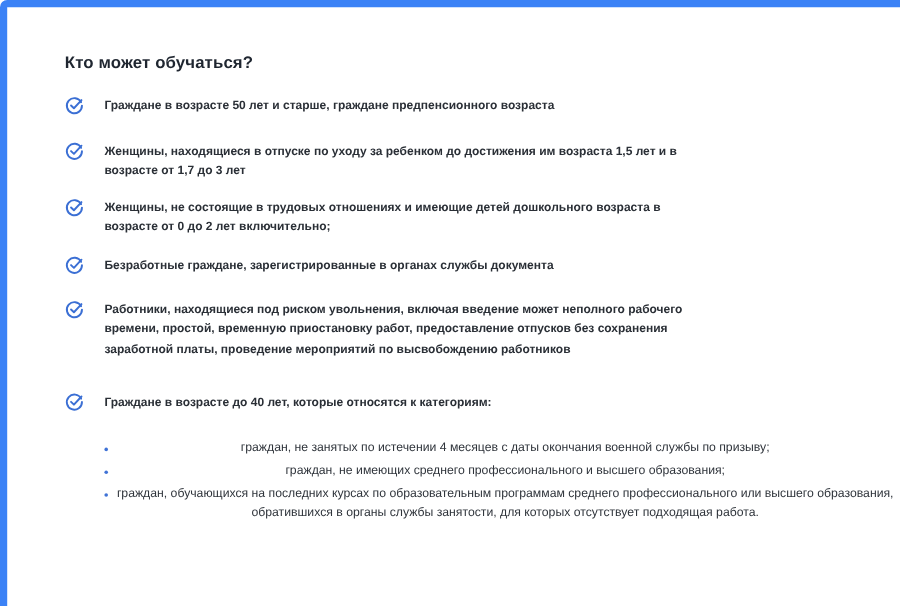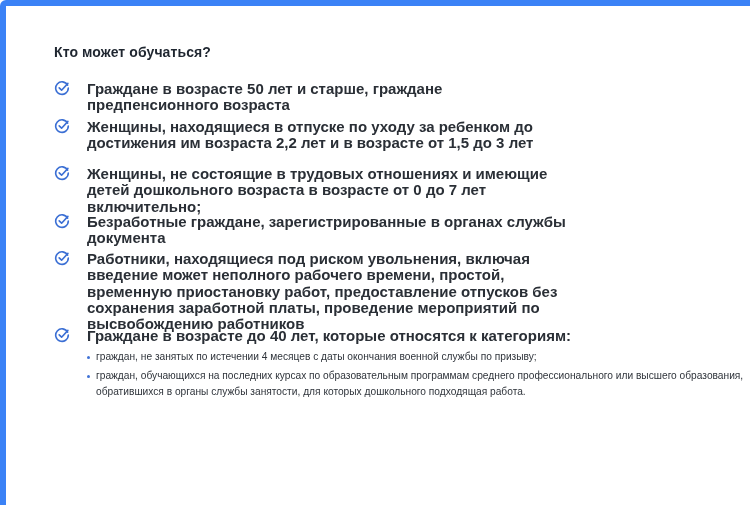--- a/index.html
+++ b/index.html
@@ -11,24 +11,24 @@
   .title {
     position: absolute; left: 48px; top: 38px; margin: 0;
     font-size: 14px; font-weight: 700; color: #1f2630; letter-spacing: 0.1px;
   }
   .item { position: absolute; left: 48px; width: 520px; }
   .item .icon {
     position: absolute; left: 0; top: 0; width: 16px; height: 16px;
   }
   .item .text {
     position: absolute; left: 33px; top: 1px; width: 490px;
-    font-size: 15px; font-weight: 700; color: #2a2f36; line-height: 16.3px;
+    font-size: 10px; font-weight: 700; color: #2a2f36; line-height: 16.3px;
   }
   .sub {
-    position: absolute; left: 80px; top: 343px; width: 660px; margin: 0; padding: 0; list-style: none;
+    position: absolute; left: 80px; top: 360px; width: 660px; margin: 0; padding: 0; list-style: none; text-align: center;
   }
   .sub li {
     position: relative; padding-left: 10px; font-size: 10.2px; color: #2f343b;
     line-height: 16px; margin-bottom: 3px;
   }
   .sub li .dot {
     position: absolute; left: 1px; top: 7px; width: 3px; height: 3px; border-radius: 50%; background: #3f72d6;
   }
 </style>
 </head>
@@ -43,29 +43,29 @@
         <path d="M5.2 7.9 L7.6 10.2 L13.9 3.4" fill="none" stroke="#3B6FD4" stroke-width="1.6" stroke-linecap="round" stroke-linejoin="round"></path>
       </svg>
     <div class="text">Граждане в возрасте 50 лет и старше, граждане предпенсионного возраста</div>
   </div>
 
   <div class="item" style="top:112px;">
     <svg class="icon" viewBox="0 0 16 16">
         <path d="M13.6 5.2 A6.3 6.3 0 1 0 14.3 8" fill="none" stroke="#3B6FD4" stroke-width="1.6" stroke-linecap="round"></path>
         <path d="M5.2 7.9 L7.6 10.2 L13.9 3.4" fill="none" stroke="#3B6FD4" stroke-width="1.6" stroke-linecap="round" stroke-linejoin="round"></path>
       </svg>
-    <div class="text">Женщины, находящиеся в отпуске по уходу за ребенком до достижения им возраста 2,2 лет и в возрасте от 1,5 до 3 лет</div>
+    <div class="text">Женщины, находящиеся в отпуске по уходу за ребенком до достижения им возраста 1,5 лет и в возрасте от 1,7 до 3 лет</div>
   </div>
 
   <div class="item" style="top:159px;">
     <svg class="icon" viewBox="0 0 16 16">
         <path d="M13.6 5.2 A6.3 6.3 0 1 0 14.3 8" fill="none" stroke="#3B6FD4" stroke-width="1.6" stroke-linecap="round"></path>
         <path d="M5.2 7.9 L7.6 10.2 L13.9 3.4" fill="none" stroke="#3B6FD4" stroke-width="1.6" stroke-linecap="round" stroke-linejoin="round"></path>
       </svg>
-    <div class="text">Женщины, не состоящие в трудовых отношениях и имеющие детей дошкольного возраста в возрасте от 0 до 7 лет включительно;</div>
+    <div class="text">Женщины, не состоящие в трудовых отношениях и имеющие детей дошкольного возраста в возрасте от 0 до 2 лет включительно;</div>
   </div>
 
   <div class="item" style="top:207px;">
     <svg class="icon" viewBox="0 0 16 16">
         <path d="M13.6 5.2 A6.3 6.3 0 1 0 14.3 8" fill="none" stroke="#3B6FD4" stroke-width="1.6" stroke-linecap="round"></path>
         <path d="M5.2 7.9 L7.6 10.2 L13.9 3.4" fill="none" stroke="#3B6FD4" stroke-width="1.6" stroke-linecap="round" stroke-linejoin="round"></path>
       </svg>
     <div class="text">Безработные граждане, зарегистрированные в органах службы документа</div>
   </div>
 
@@ -80,15 +80,16 @@
   <div class="item" style="top:321px;">
     <svg class="icon" viewBox="0 0 16 16">
         <path d="M13.6 5.2 A6.3 6.3 0 1 0 14.3 8" fill="none" stroke="#3B6FD4" stroke-width="1.6" stroke-linecap="round"></path>
         <path d="M5.2 7.9 L7.6 10.2 L13.9 3.4" fill="none" stroke="#3B6FD4" stroke-width="1.6" stroke-linecap="round" stroke-linejoin="round"></path>
       </svg>
     <div class="text">Граждане в возрасте до 40 лет, которые относятся к категориям:</div>
   </div>
 
   <ul class="sub">
     <li><span class="dot"></span><span>граждан, не занятых по истечении 4 месяцев с даты окончания военной службы по призыву;</span></li>
-    <li><span class="dot"></span><span>граждан, обучающихся на последних курсах по образовательным программам среднего профессионального или высшего образования, обратившихся в органы службы занятости, для которых дошкольного подходящая работа.</span></li>
+    <li><span class="dot"></span><span>граждан, не имеющих среднего профессионального и высшего образования;</span></li>
+    <li><span class="dot"></span><span>граждан, обучающихся на последних курсах по образовательным программам среднего профессионального или высшего образования, обратившихся в органы службы занятости, для которых отсутствует подходящая работа.</span></li>
   </ul>
 </div>
 
 </body></html>

